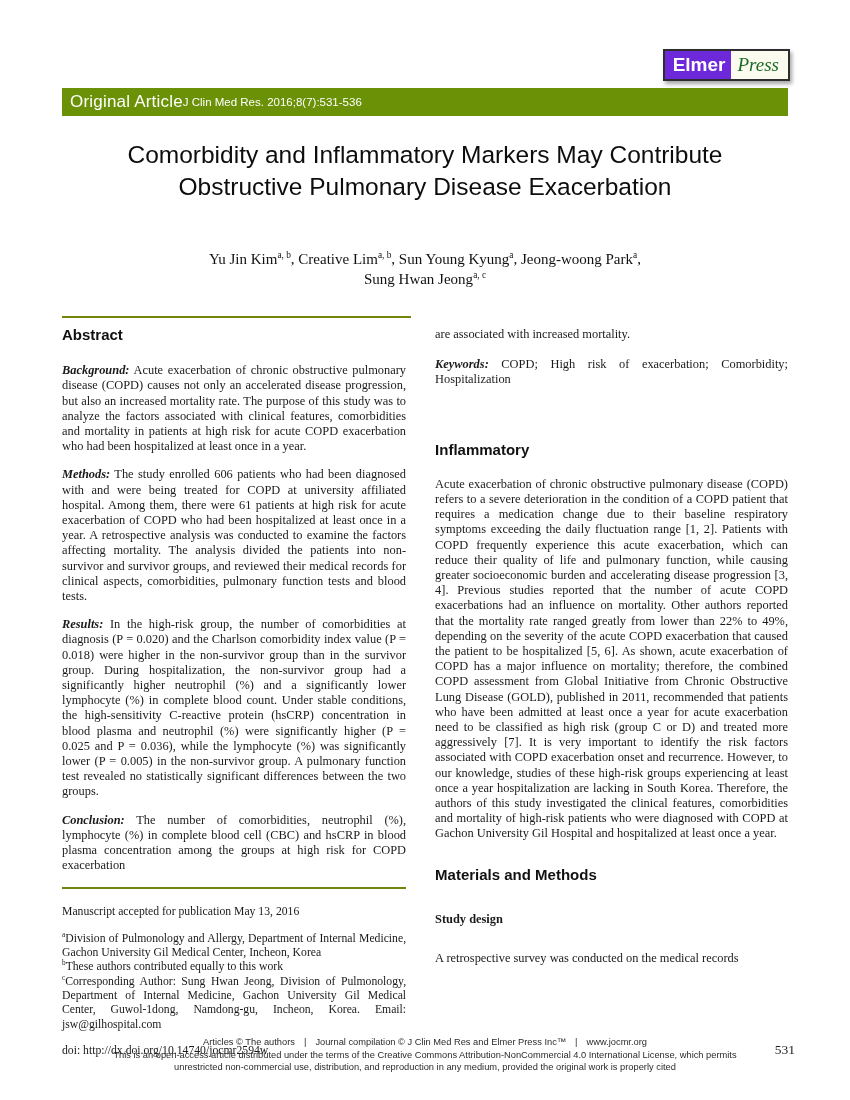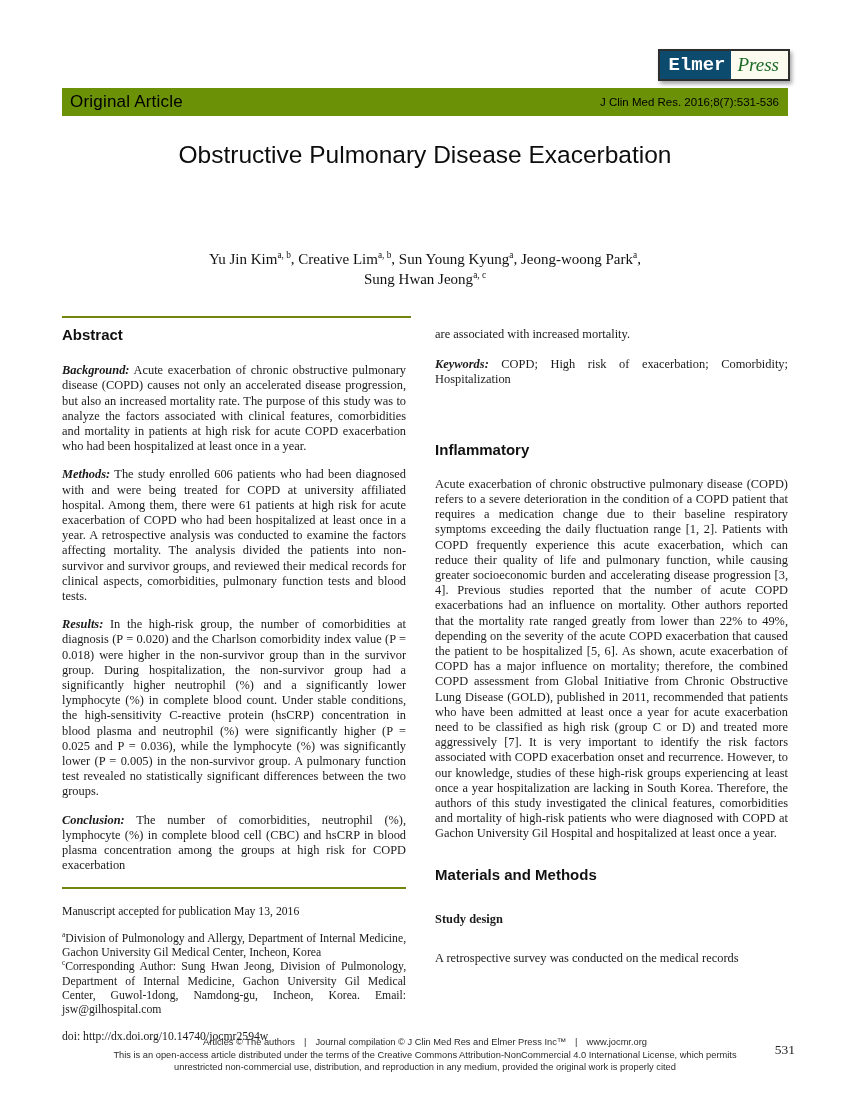--- a/index.html
+++ b/index.html
@@ -9,33 +9,33 @@
     font-family:"Liberation Serif", serif;
   }
 
   
   .logo {
     position:absolute; top:49px; right:60px; display:inline-flex;
     border:2px solid #2e2e2e; box-shadow:2px 3px 4px rgba(0,0,0,0.35);
     font-size:19px; line-height:26px;
   }
   .logo-elmer {
-    background:#0c4a6e; color:#ffffff; font-family:Liberation Mono, monospace;
+    background:#6d28d9; color:#ffffff; font-family:Liberation Sans, sans-serif;
     font-weight:bold; padding:1px 6px 1px 8px;
   }
   .logo-press {
     background:#fbfbf0; color:#1d6b24; font-family:"Liberation Serif", serif;
     font-style:italic; padding:1px 9px 1px 6px;
   }
 
   
   .banner {
     position:absolute; top:88px; left:62px; width:726px; height:28px;
-    background:#6b9106; color:#000000; display:flex; align-items:center;
-    justify-content:space-between; box-sizing:border-box; padding:0 9px 0 8px;
+    background:#6b9106; color:#ffffff; display:flex; align-items:center;
+    justify-content:flex-start; box-sizing:border-box; padding:0 9px 0 8px;
     font-family:"Liberation Sans", sans-serif;
   }
   .banner-left  { font-size:17px; letter-spacing:0.2px; }
   .banner-right { font-size:11.5px; }
 
   
   .title {
     position:absolute; top:139px; left:62px; width:726px; text-align:center;
     font-family:"Liberation Sans", sans-serif; font-size:24.5px; line-height:32px;
     color:#0d0d0d;
@@ -101,20 +101,21 @@
     <span class="logo-elmer">Elmer</span>
       <span class="logo-press">Press</span>
   </div>
 
   <div class="banner">
     <span class="banner-left">Original Article</span>
     <span class="banner-right">J Clin Med Res. 2016;8(7):531-536</span>
   </div>
 
   <div class="title">
+    <div>Comorbidity and Inflammatory Markers May Contribute</div>
     <div>Obstructive Pulmonary Disease Exacerbation</div>
   </div>
 
   <div class="authors">
     <div><span>Yu Jin Kim</span><sup>a, b</sup><span>, </span><span>Creative Lim</span><sup>a, b</sup><span>, </span><span>Sun Young Kyung</span><sup>a</sup><span>, </span><span>Jeong-woong Park</span><sup>a</sup><span>,</span></div>
     <div><span>Sung Hwan Jeong</span><sup>a, c</sup></div>
   </div>
 
   <div class="rule-authors"></div>
 
@@ -127,20 +128,21 @@
       <p><span class="b">Methods:</span><span> The study enrolled 606 patients who had been diagnosed with and were being treated for COPD at university affiliated hospital. Among them, there were 61 patients at high risk for acute exacerbation of COPD who had been hospitalized at least once in a year. A retrospective analysis was conducted to examine the factors affecting mortality. The analysis divided the patients into non-survivor and survivor groups, and reviewed their medical records for clinical aspects, comorbidities, pulmonary function tests and blood tests.</span></p>
       <p><span class="b">Results:</span><span> In the high-risk group, the number of comorbidities at diagnosis (P = 0.020) and the Charlson comorbidity index value (P = 0.018) were higher in the non-survivor group than in the survivor group. During hospitalization, the non-survivor group had a significantly higher neutrophil (%) and a significantly lower lymphocyte (%) in complete blood count. Under stable conditions, the high-sensitivity C-reactive protein (hsCRP) concentration in blood plasma and neutrophil (%) were significantly higher (P = 0.025 and P = 0.036), while the lymphocyte (%) was significantly lower (P = 0.005) in the non-survivor group. A pulmonary function test revealed no statistically significant differences between the two groups.</span></p>
       <p><span class="b">Conclusion:</span><span> The number of comorbidities, neutrophil (%), lymphocyte (%) in complete blood cell (CBC) and hsCRP in blood plasma concentration among the groups at high risk for COPD exacerbation</span></p>
 
       <div class="rule-foot"></div>
 
       <div class="footnotes">
         <p class="accepted">Manuscript accepted for publication May 13, 2016</p>
         <div class="affil">
           <p><sup>a</sup><span>Division of Pulmonology and Allergy, Department of Internal Medicine, Gachon University Gil Medical Center, Incheon, Korea</span></p>
+          <p><sup>b</sup><span>These authors contributed equally to this work</span></p>
           <p><sup>c</sup><span>Corresponding Author: Sung Hwan Jeong, Division of Pulmonology, Department of Internal Medicine, Gachon University Gil Medical Center, Guwol-1dong, Namdong-gu, Incheon, Korea. Email: jsw@gilhospital.com</span></p>
         </div>
         <p class="doi">doi: http://dx.doi.org/10.14740/jocmr2594w</p>
       </div>
     </div>
 
     <div class="col-right">
       <p class="cont-para">are associated with increased mortality.</p>
       <p><span class="b">Keywords:</span><span> COPD; High risk of exacerbation; Comorbidity; Hospitalization</span></p>
 

